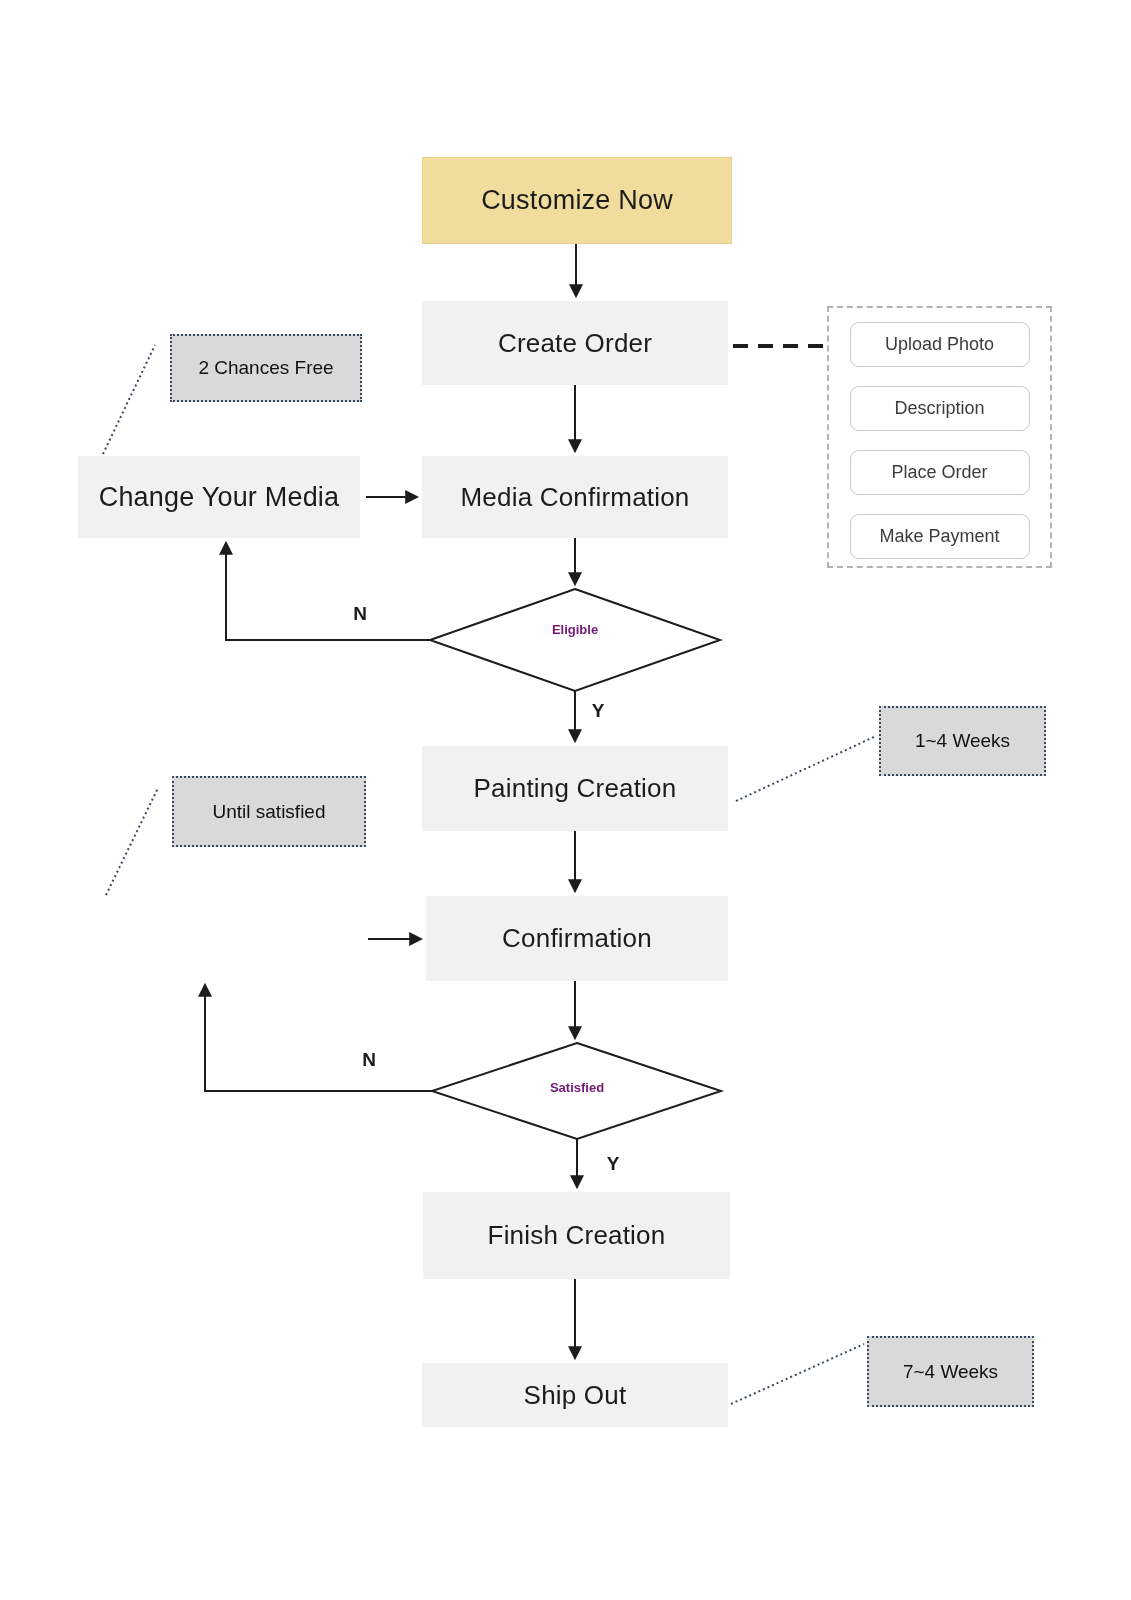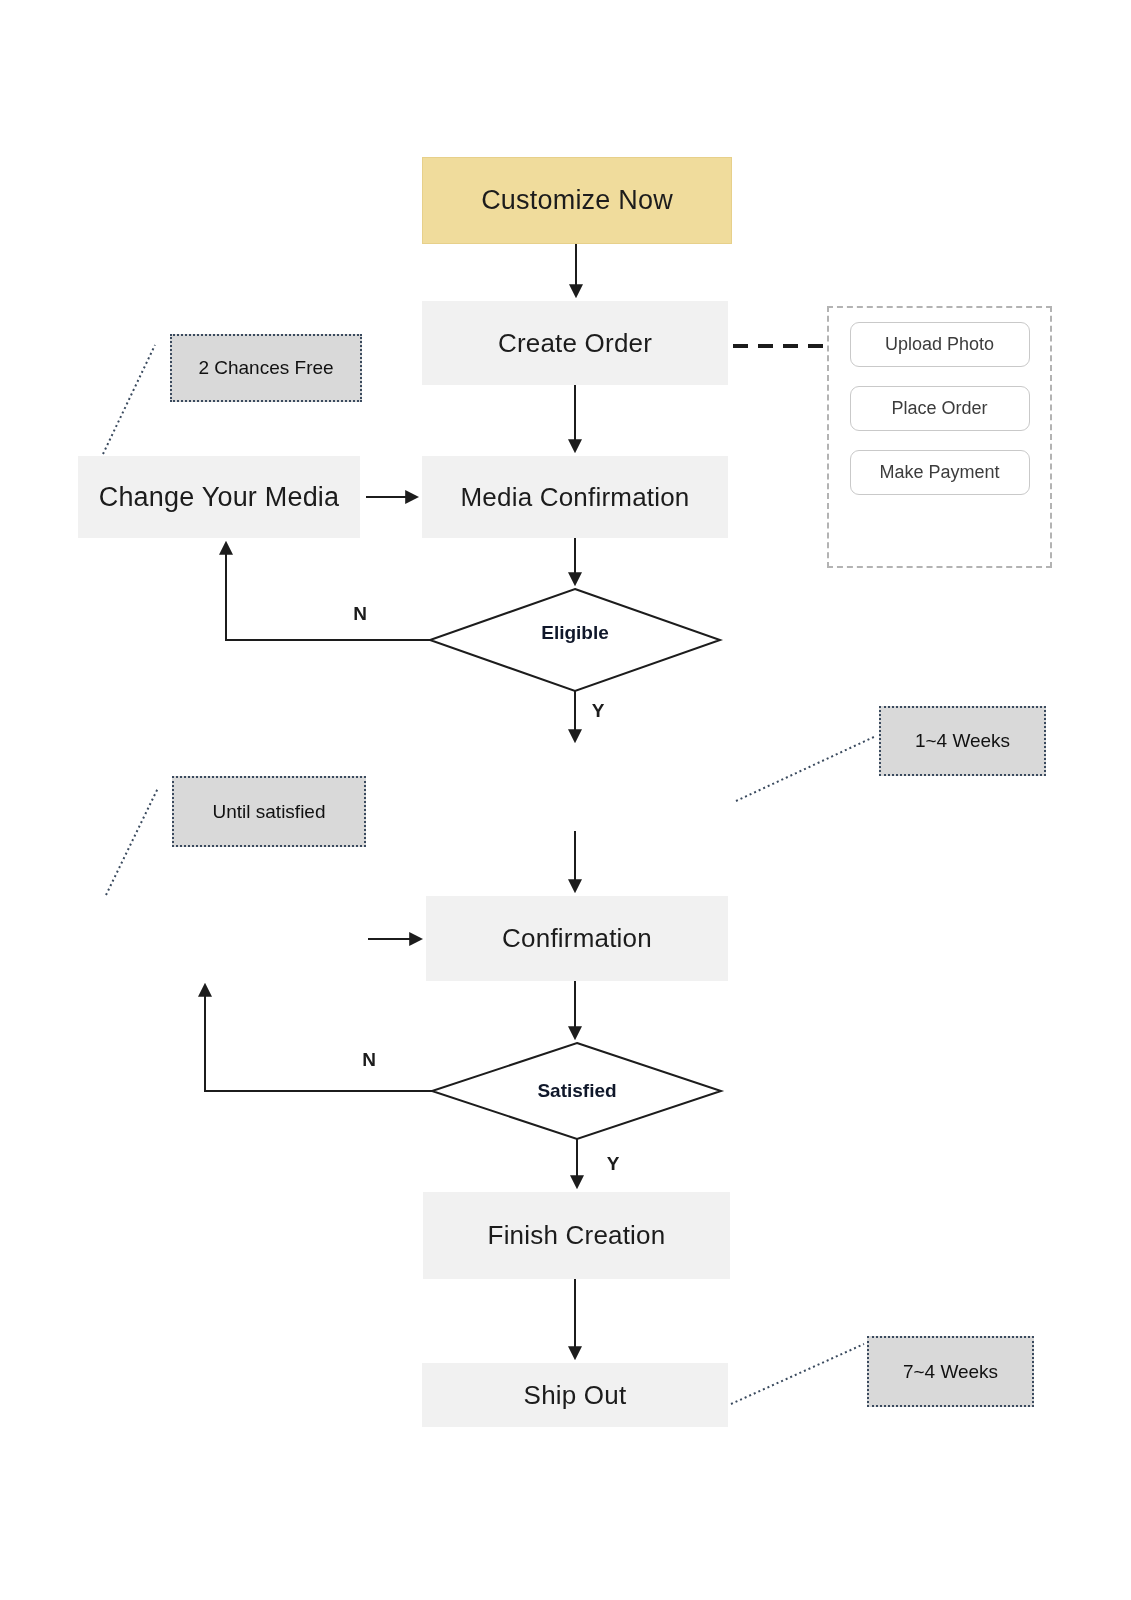--- a/index.html
+++ b/index.html
@@ -50,21 +50,21 @@
     background:#ffffff;
     border:1px solid #c9c9c9;
     border-radius:9px;
     display:flex;align-items:center;justify-content:center;
     font-size:18px;color:#3c3c3c;
     white-space:nowrap;
   }
   .diamond-label{
     position:absolute;
     text-align:center;
-    font-size:19px;font-weight:600;color:#0f172a;
+    font-size:13px;font-weight:600;color:#701a75;
   }
   .branch-label{
     position:absolute;
     text-align:center;
     font-size:19px;font-weight:700;color:#1c1c1c;
   }
 </style>
 </head>
 <body>
 
@@ -104,20 +104,21 @@
   </svg>
 
   <div class="node start" style="left:422px;top:124px;width:308px;height:85px">Customize Now</div>
 
   <div class="node" style="left:422px;top:268px;width:306px;height:84px">Create Order</div>
 
   <div class="node" style="left:78px;top:423px;width:282px;height:82px;font-size:27px">Change Your Media</div>
 
   <div class="node" style="left:422px;top:423px;width:306px;height:82px">Media Confirmation</div>
 
+  <div class="node" style="left:422px;top:713px;width:306px;height:85px">Painting Creation</div>
 
 
   <div class="node" style="left:426px;top:863px;width:302px;height:85px">Confirmation</div>
 
   <div class="node" style="left:423px;top:1159px;width:307px;height:87px">Finish Creation</div>
 
   <div class="node" style="left:422px;top:1330px;width:306px;height:64px">Ship Out</div>
 
   <div class="diamond-label" style="left:495px;top:589px;width:160px">Eligible</div>
   <div class="diamond-label" style="left:497px;top:1047px;width:160px">Satisfied</div>
@@ -127,17 +128,18 @@
   <div class="branch-label" style="left:351px;top:1016px;width:36px">N</div>
   <div class="branch-label" style="left:597px;top:1120px;width:32px">Y</div>
 
   <div class="note" style="left:170px;top:301px;width:188px;height:64px">2 Chances Free</div>
   <div class="note" style="left:879px;top:673px;width:163px;height:66px">1~4 Weeks</div>
   <div class="note" style="left:172px;top:743px;width:190px;height:67px">Until satisfied</div>
   <div class="note" style="left:867px;top:1303px;width:163px;height:67px">7~4 Weeks</div>
 
   <div class="panel">
     <div class="panel-item">Upload Photo</div>
+    <div class="panel-item">Description</div>
     <div class="panel-item">Place Order</div>
     <div class="panel-item">Make Payment</div>
   </div>
 
 </div>
 
 </body></html>

